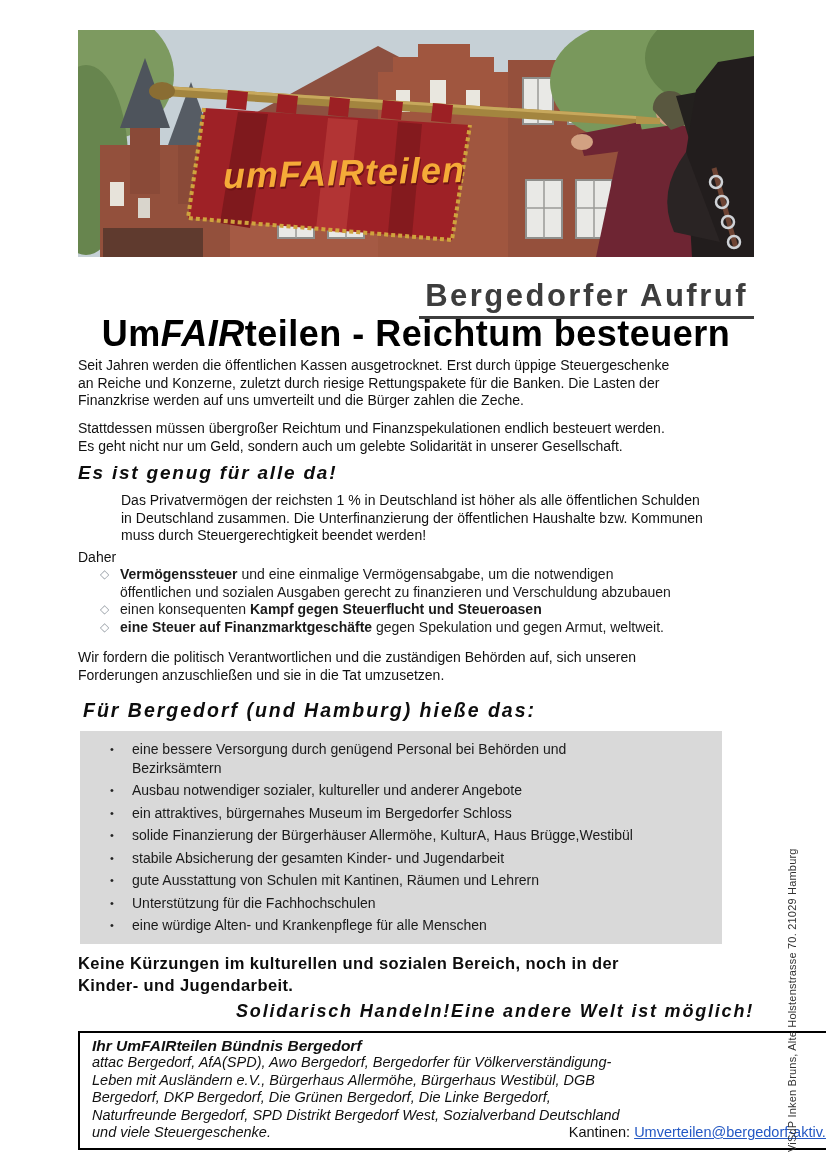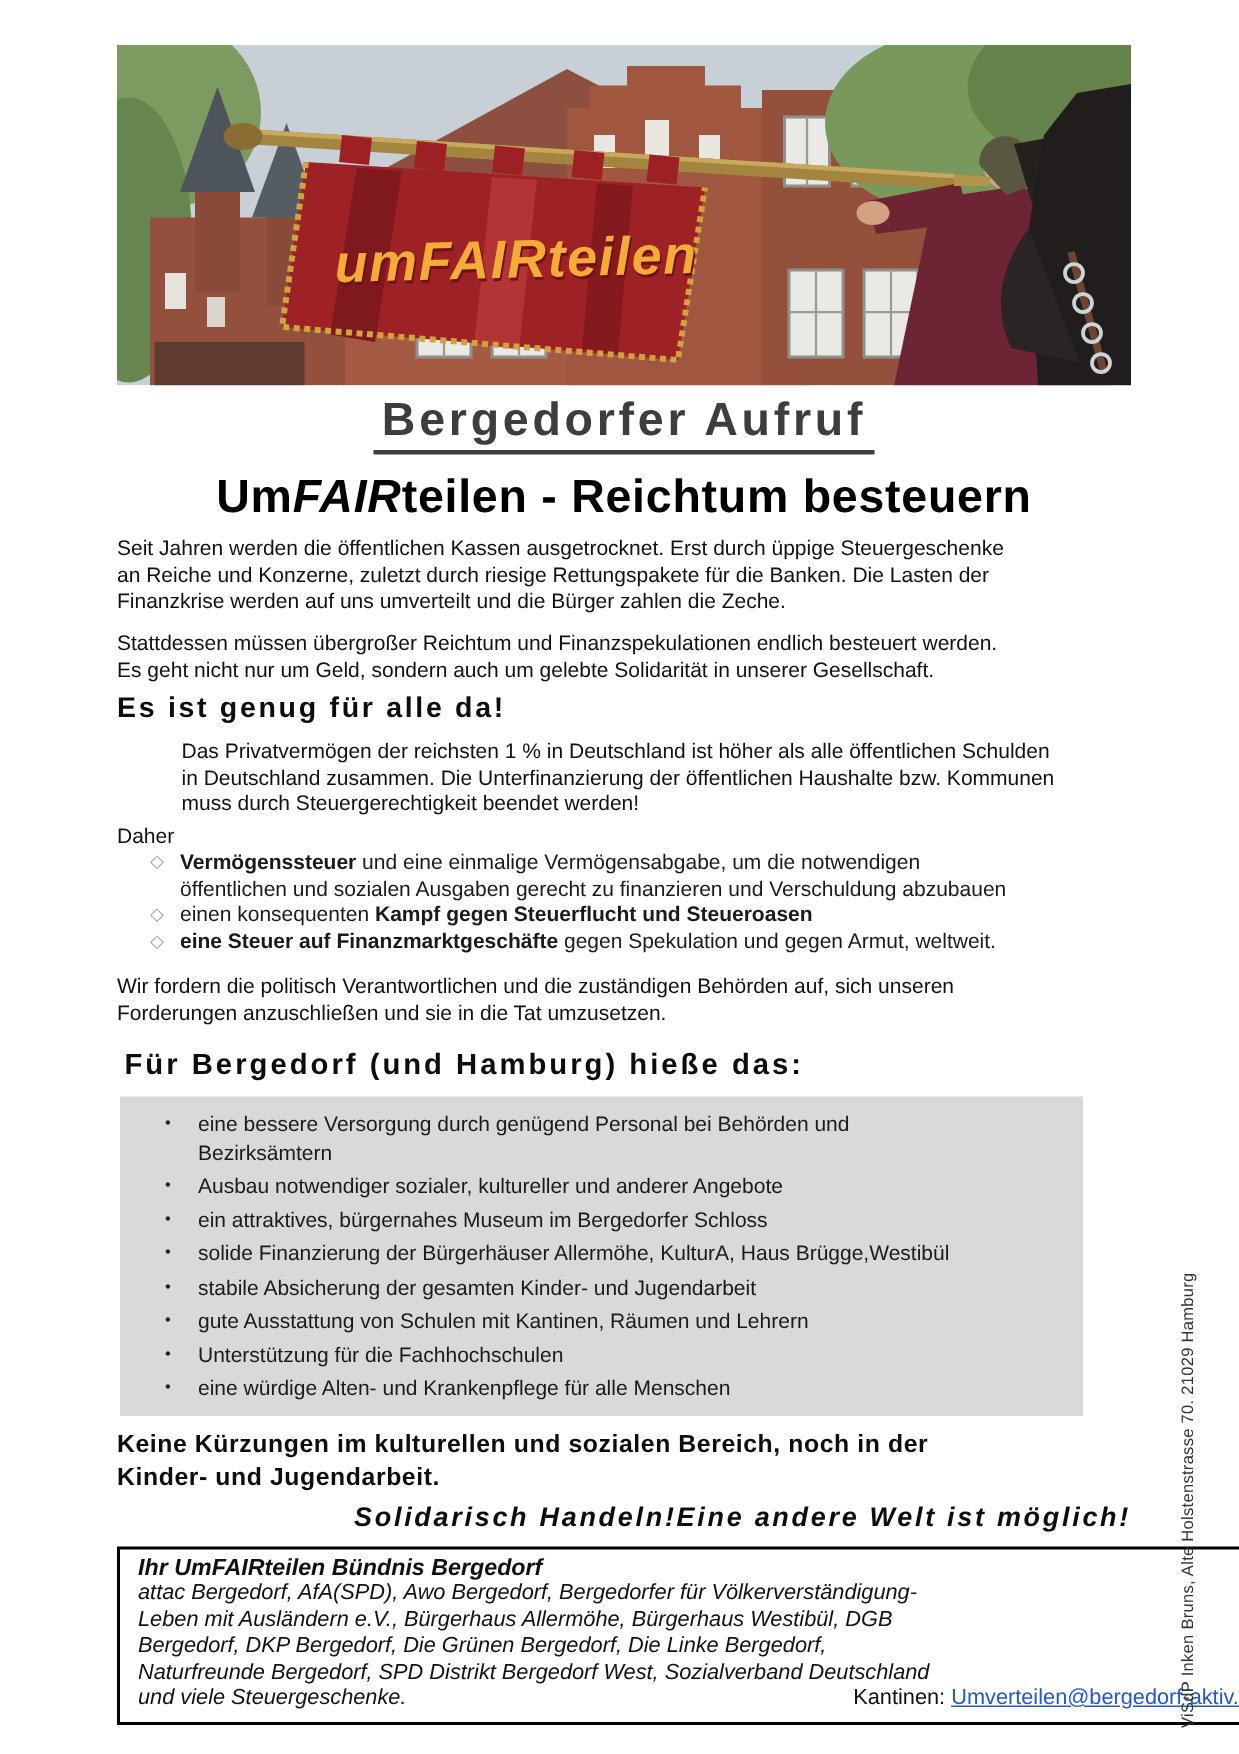--- a/index.html
+++ b/index.html
@@ -14,34 +14,34 @@
   
   .photo { position:absolute; left:78px; top:30px; width:676px; height:227px; overflow:hidden; }
   .photo svg { display:block; width:100%; height:100%; }
   .flag-text {
     position:absolute; left:116px; top:122px; width:300px; text-align:center;
     font-size:36px; font-weight:bold; font-style:italic; color:#f5ab38;
     transform:rotate(-1.5deg); text-shadow:1px 2px 0 #6e1216; letter-spacing:1px;
   }
 
   
-  .title-wrap { top:262px; text-align:center; }
+  .title-wrap { top:278px; text-align:right; }
   .title-main {
     display:inline-block; font-size:31px; font-weight:bold; color:#3d3d3d;
     letter-spacing:2.5px; border-bottom:3px solid #3d3d3d; padding:0 6px 2px 6px;
   }
   .subtitle-wrap { top:313px; text-align:center; }
-  .subtitle { font-size:31px; font-weight:bold; color:#000; letter-spacing:0.5px; }
+  .subtitle { font-size:36px; font-weight:bold; color:#000; letter-spacing:0.5px; }
   .subtitle .fair { font-style:italic; }
 
   
   .body-p { font-size:14px; line-height:17.5px; color:#111; }
   .p1 { top:357px; }
   .p2 { top:420px; }
-  .h2 { font-size:19px; font-weight:bold; letter-spacing:1.8px; color:#0d0d0d; }
+  .h2 { font-size:19px; font-weight:bold; letter-spacing:1.8px; color:#0d0d0d;font-style:italic; }
   .h-enough { top:462px; }
   .p3 { top:492px;margin-left:43px; }
   .daher { top:549px; }
   .demands { top:566px; }
   .d-item { display:flex; font-size:14px; line-height:17.5px; }
   .d-diamond { flex:0 0 20px; padding-left:22px; box-sizing:content-box; color:#9aa1a8; font-size:12px; line-height:17.5px; }
   .d-text { flex:1; }
   .p4 { top:649px; }
   .h-berg { top:699px; padding-left:5px; letter-spacing:2px; font-size:19.5px; }
 

